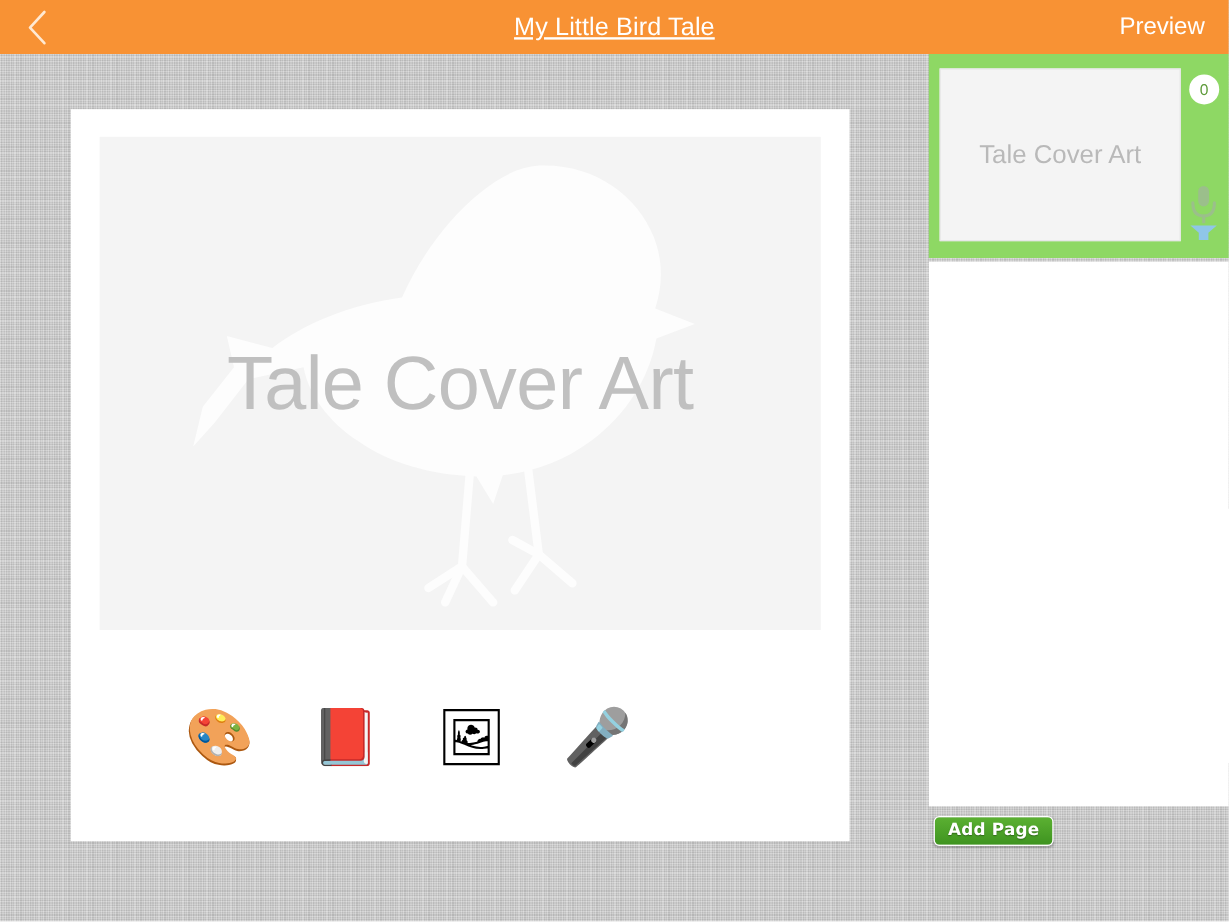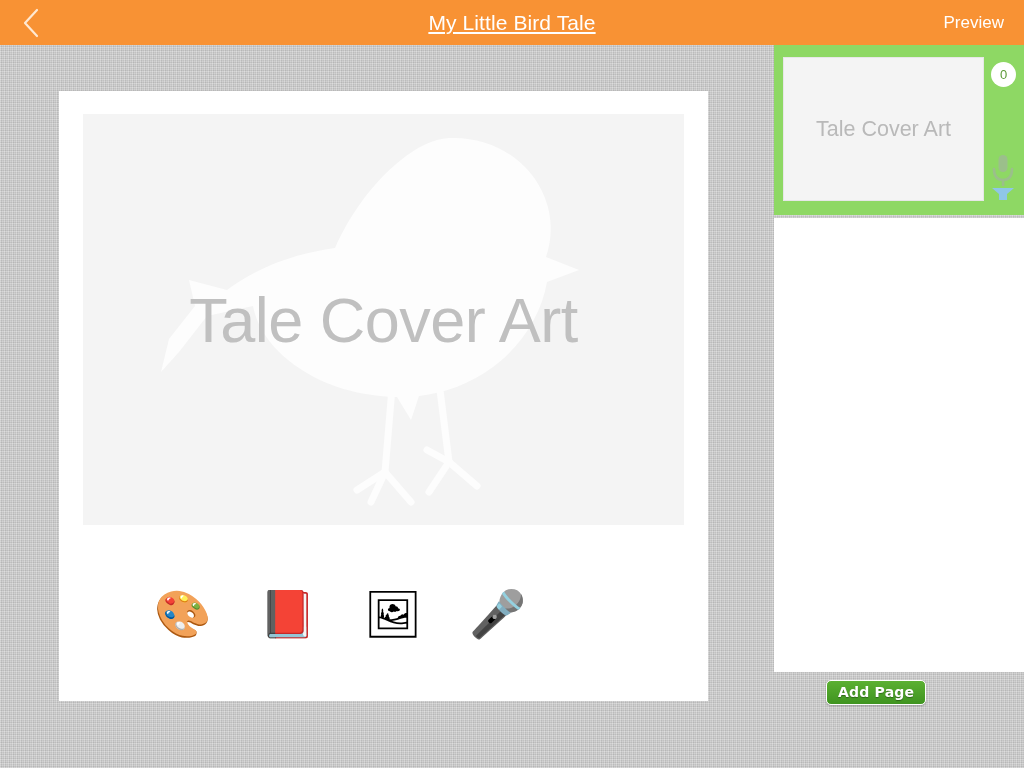--- a/index.html
+++ b/index.html
@@ -58,21 +58,21 @@
     font-weight: 400;
     letter-spacing: 0.1px;
     pointer-events: none;
     text-decoration: underline;
   }
   #preview-btn {
     position: absolute;
     right: 16px; top: 0;
     height: 34px; line-height: 45px;
     color: #ffffff;
-    font-size: 17px;
+    font-size: 20px;
     cursor: pointer;
     padding: 0 4px;
   }
 
   
   #page-card {
     position: absolute;
     left: 59px; top: 91px;
     width: 649px; height: 610px;
     background: #ffffff;
@@ -193,21 +193,20 @@
     border-radius: 5px;
     box-shadow: 0 1px 2px rgba(0,0,0,0.25);
     color: #ffffff;
     font-family: "DejaVu Sans", sans-serif;
     font-size: 14px;
     font-weight: bold;
     letter-spacing: 0.2px;
     cursor: pointer;
     z-index: 20;
     text-shadow: 0 1px 1px rgba(0,0,0,0.35);
-    margin-left: 48px;
   }
 </style>
 </head>
 <body>
 
 <div id="app">
 
   <div id="topbar">
 
     <div id="back-btn">

